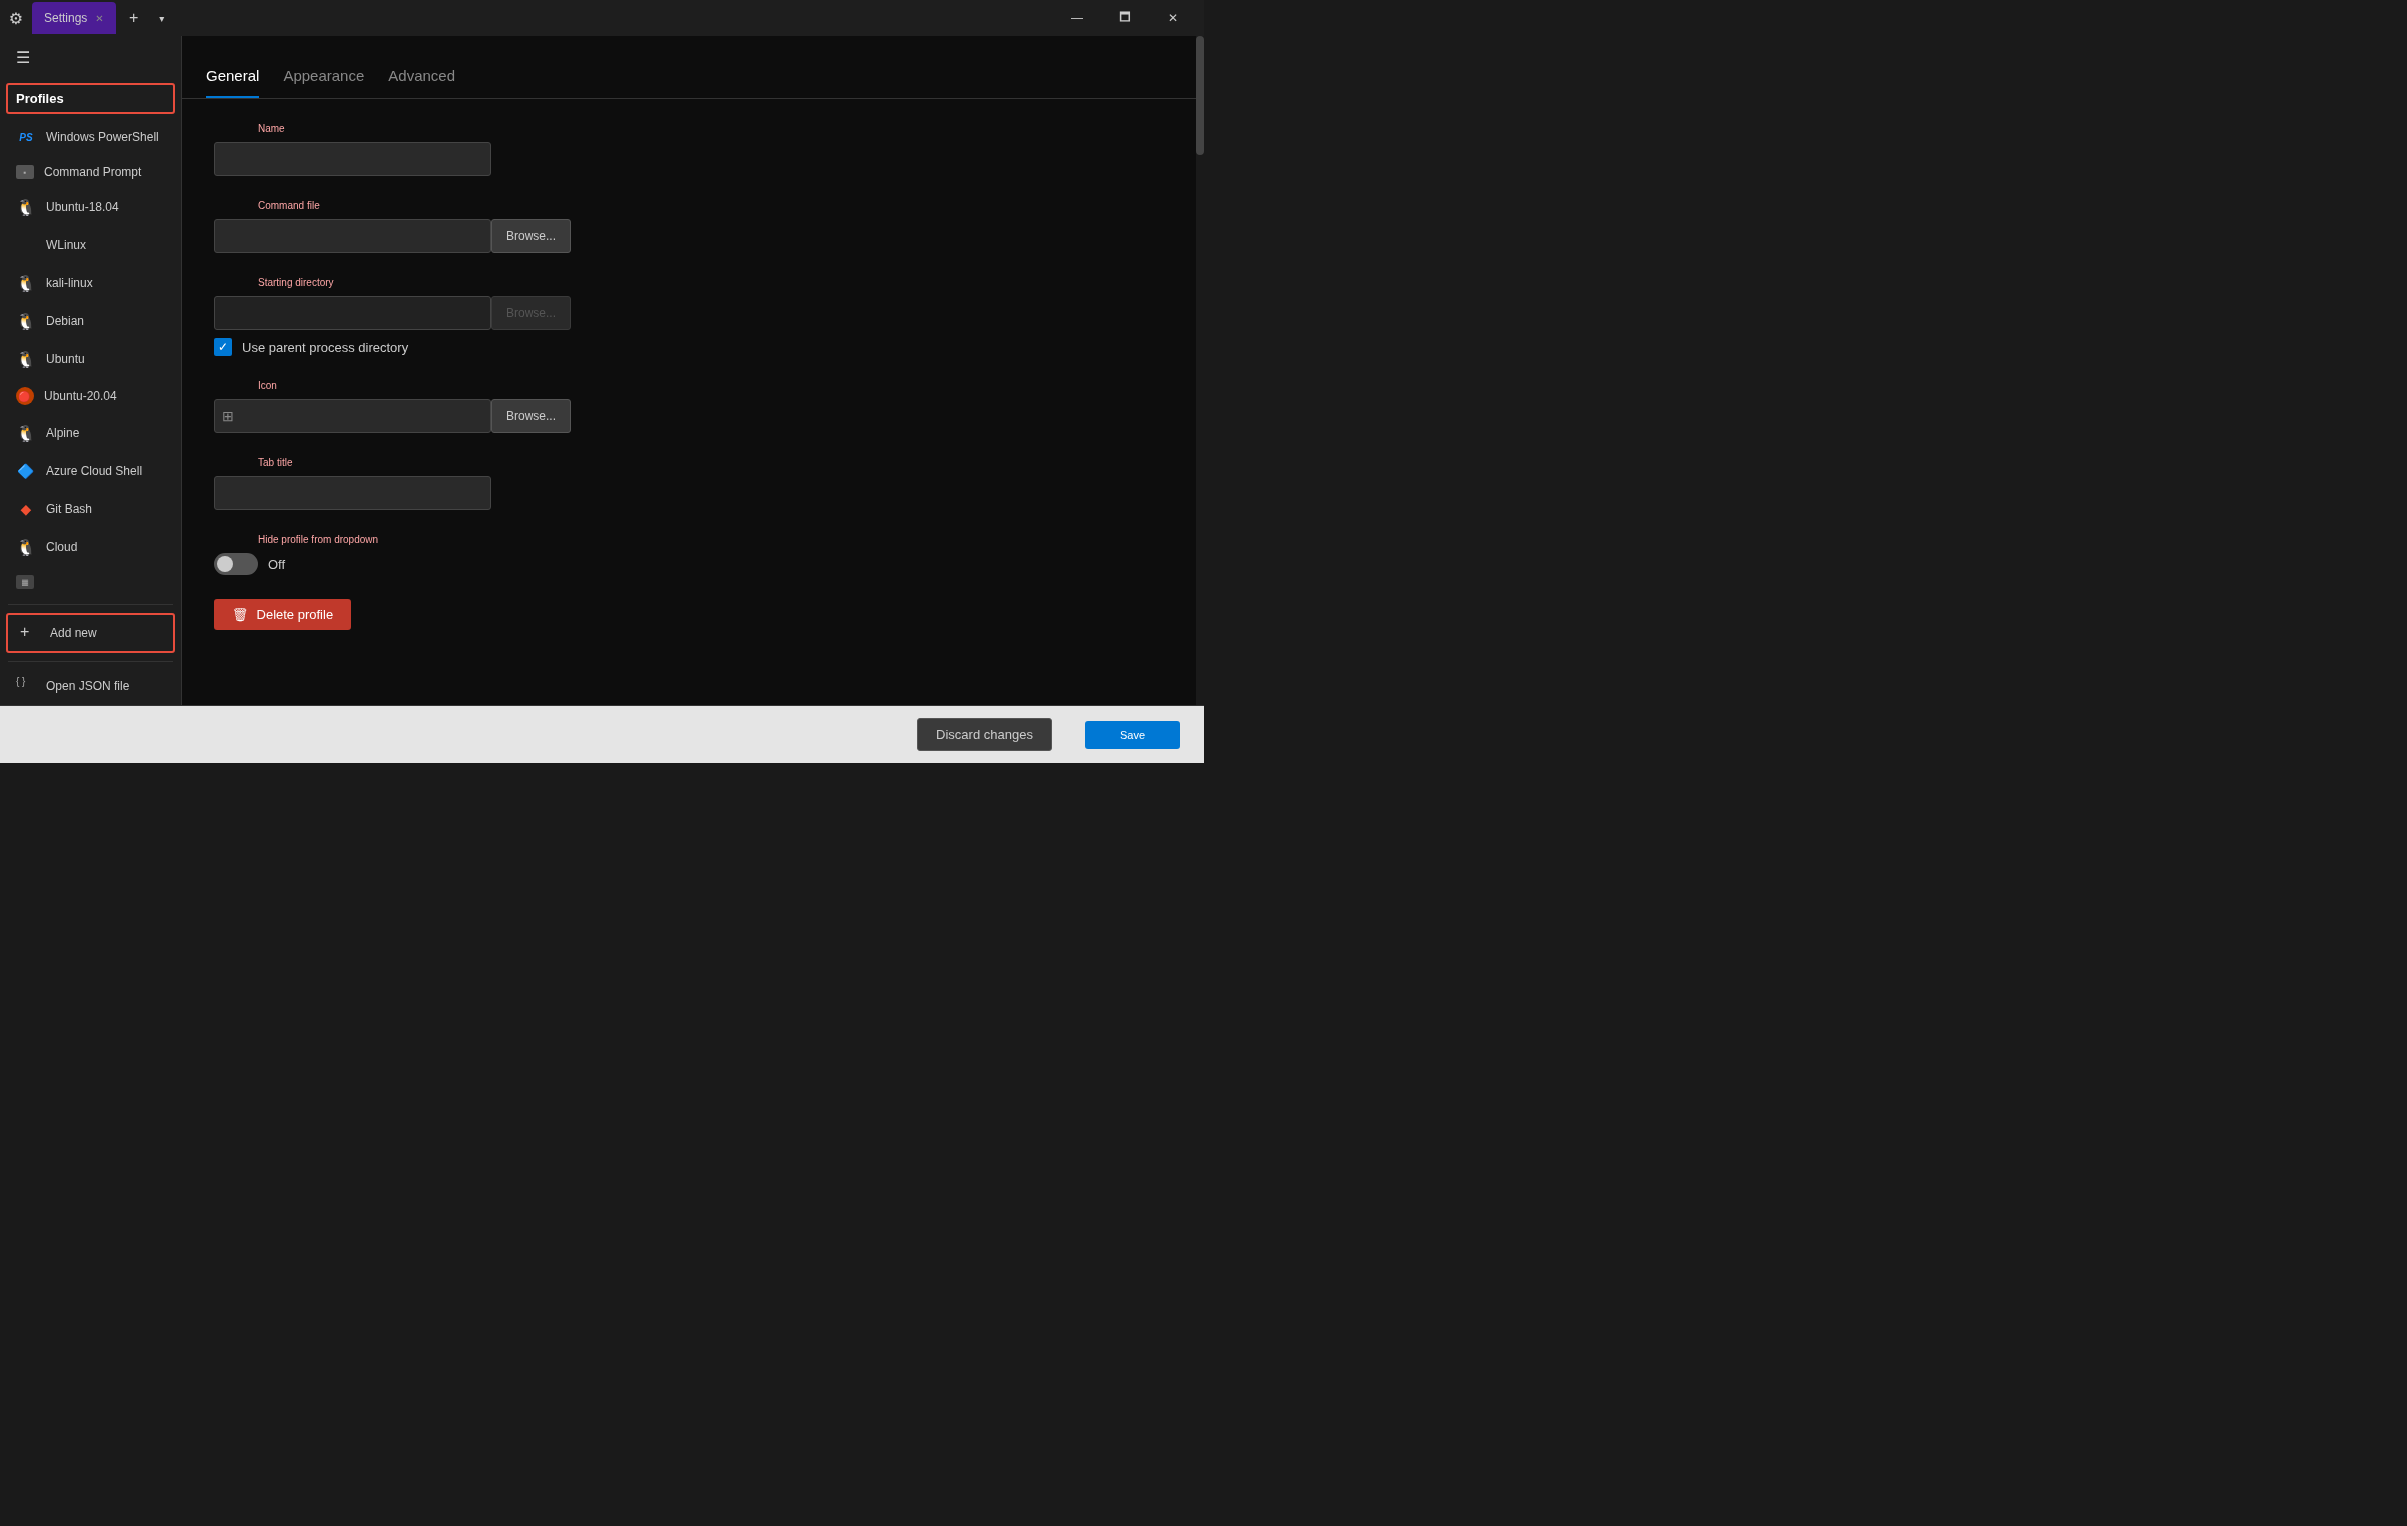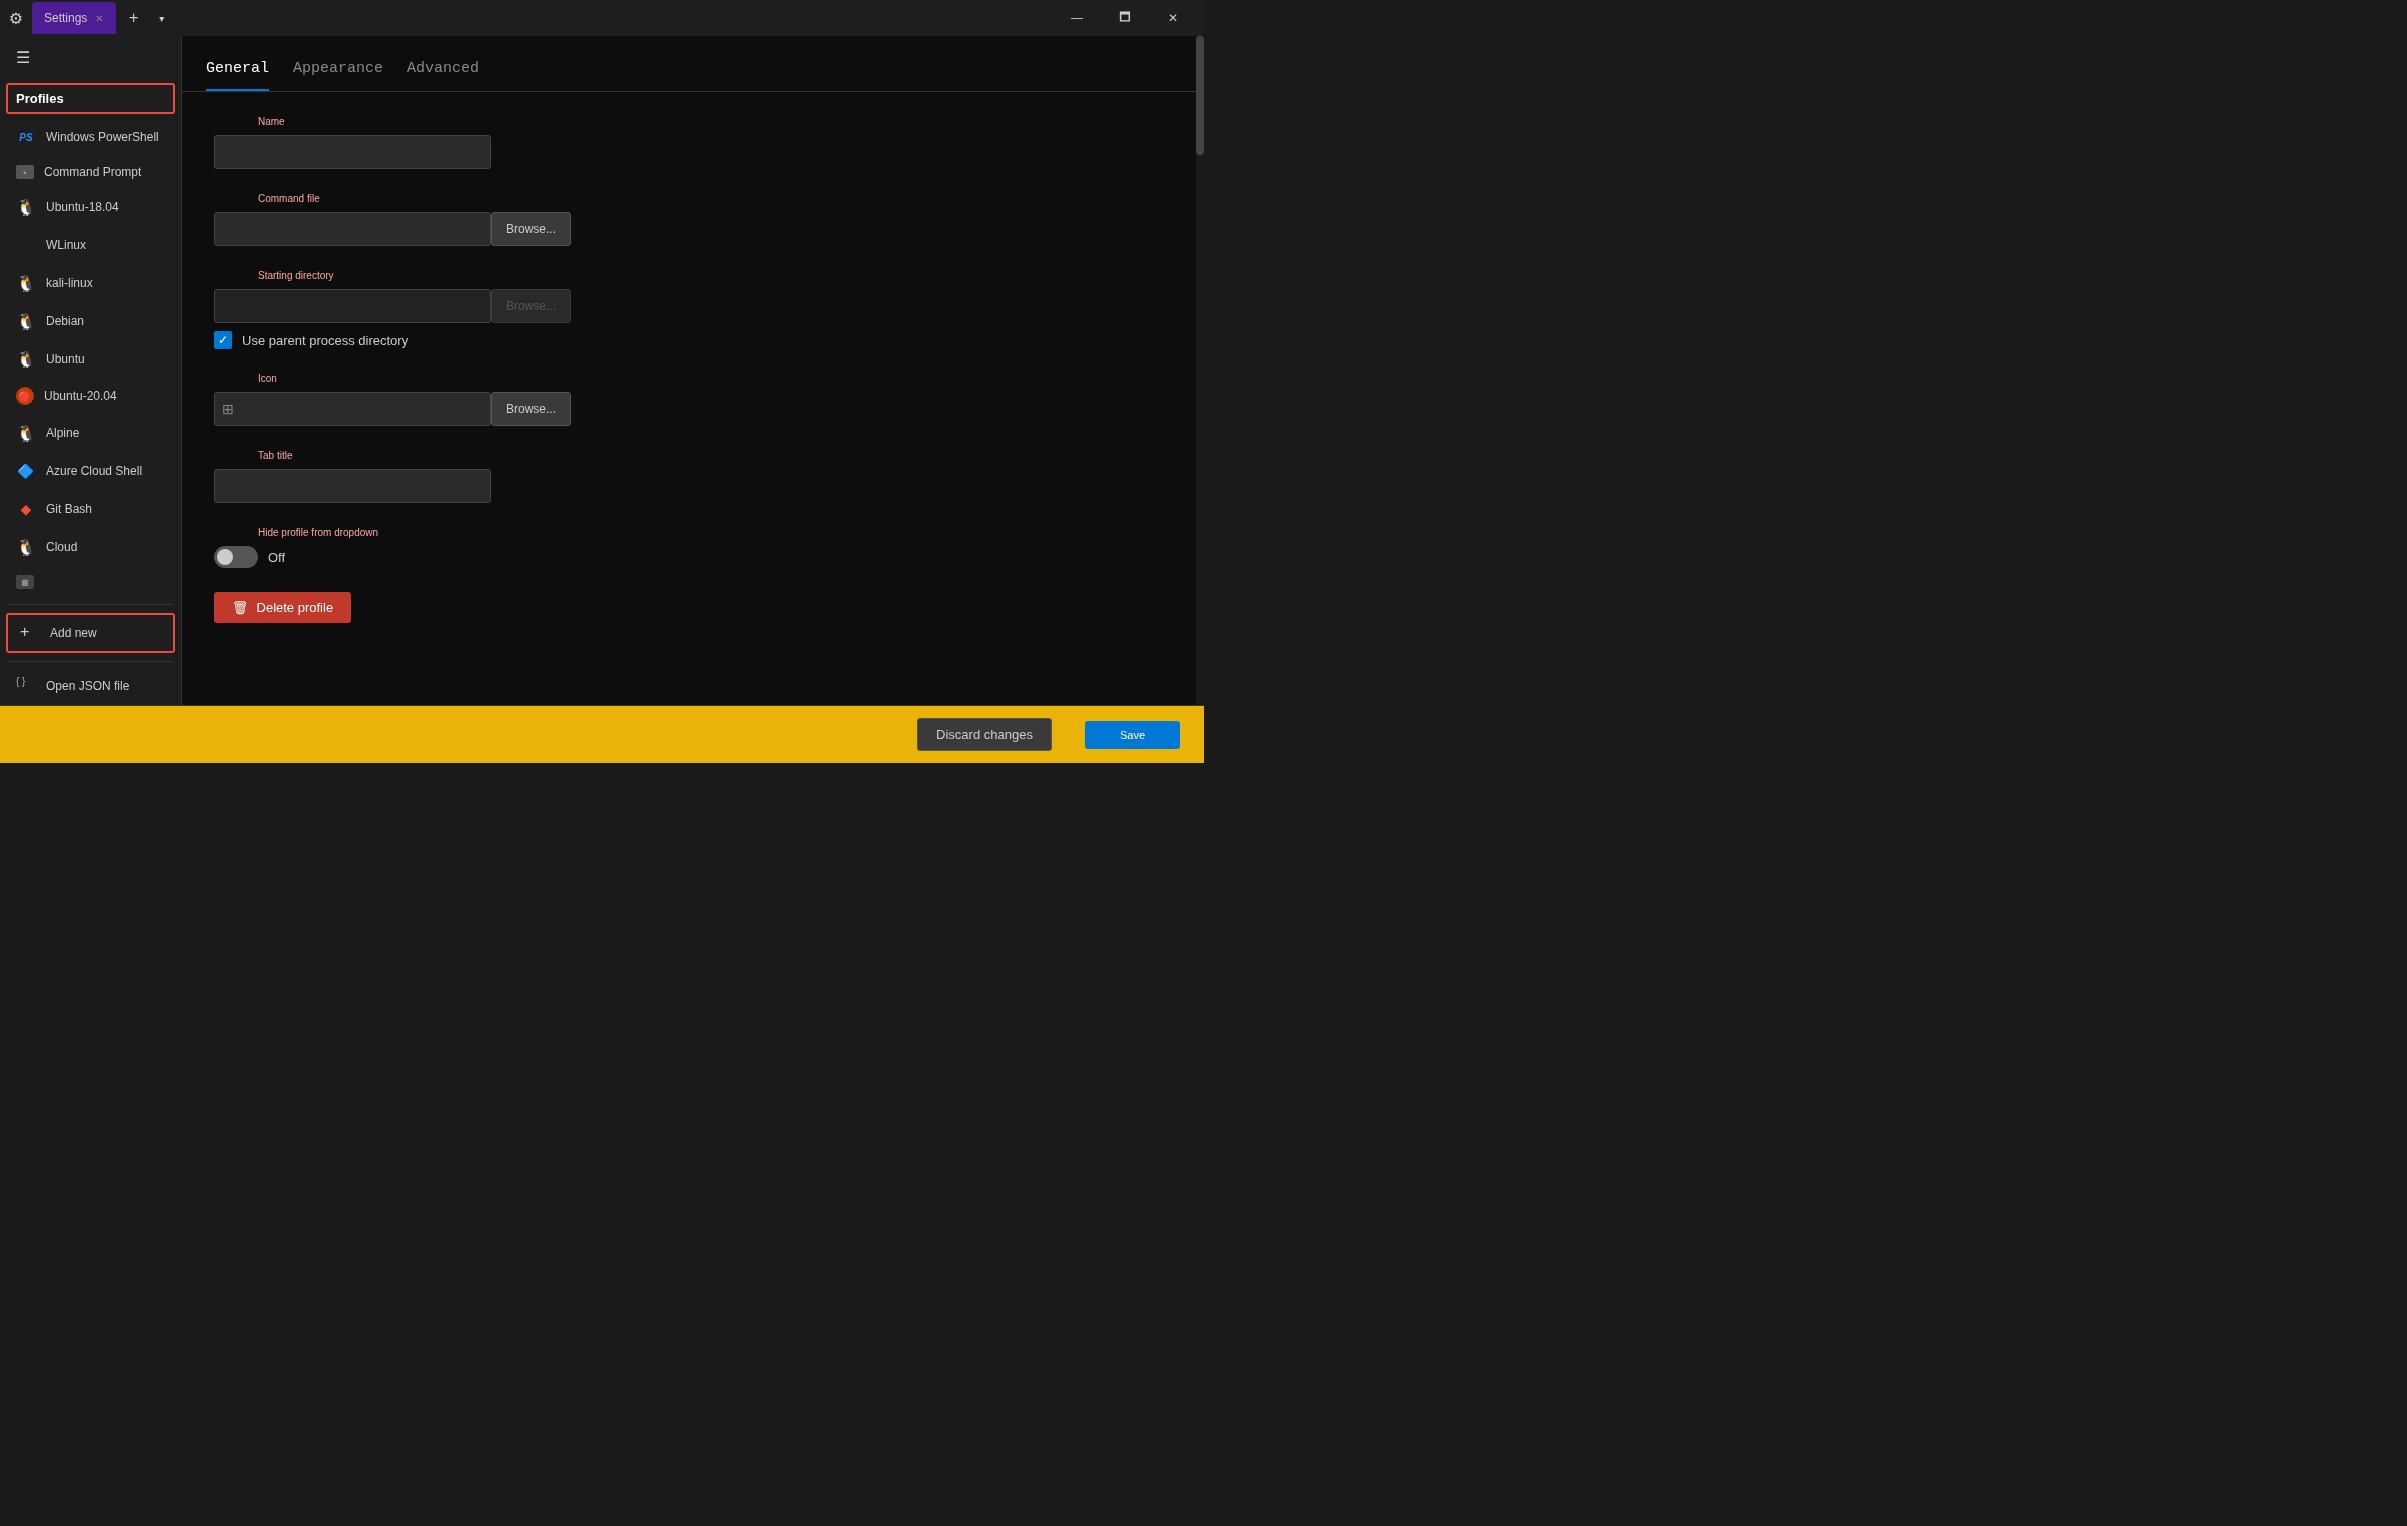--- a/index.html
+++ b/index.html
@@ -190,24 +190,23 @@
       flex: 1;
       background: #0d0d0d;
       display: flex;
       flex-direction: column;
       overflow: hidden;
       position: relative;
     }
 
     .tab-bar {
       display: flex;
-      padding: 24px 24px 0;
+      padding: 31px 24px 0;
       border-bottom: 1px solid #333;
       gap: 24px;
-      font-family: Liberation Mono, monospace;
     }
 
     .tab-item {
       font-size: 15px;
       color: #888;
       cursor: pointer;
       padding-bottom: 12px;
       border-bottom: 2px solid transparent;
     }
     .tab-item.active {
@@ -360,21 +359,21 @@
       margin-top: 16px;
     }
 
     
     .bottom-bar {
       display: flex;
       justify-content: flex-end;
       align-items: center;
       padding: 12px 24px;
       gap: 10px;
-      background: #eab308;
+      background: #e5e5e5;
       border-top: 1px solid #333;
       flex-shrink: 0;
     }
 
     .discard-btn {
       background: #3a3a3a;
       border: 1px solid #555;
       border-radius: 3px;
       color: #ccc;
       font-size: 13px;

